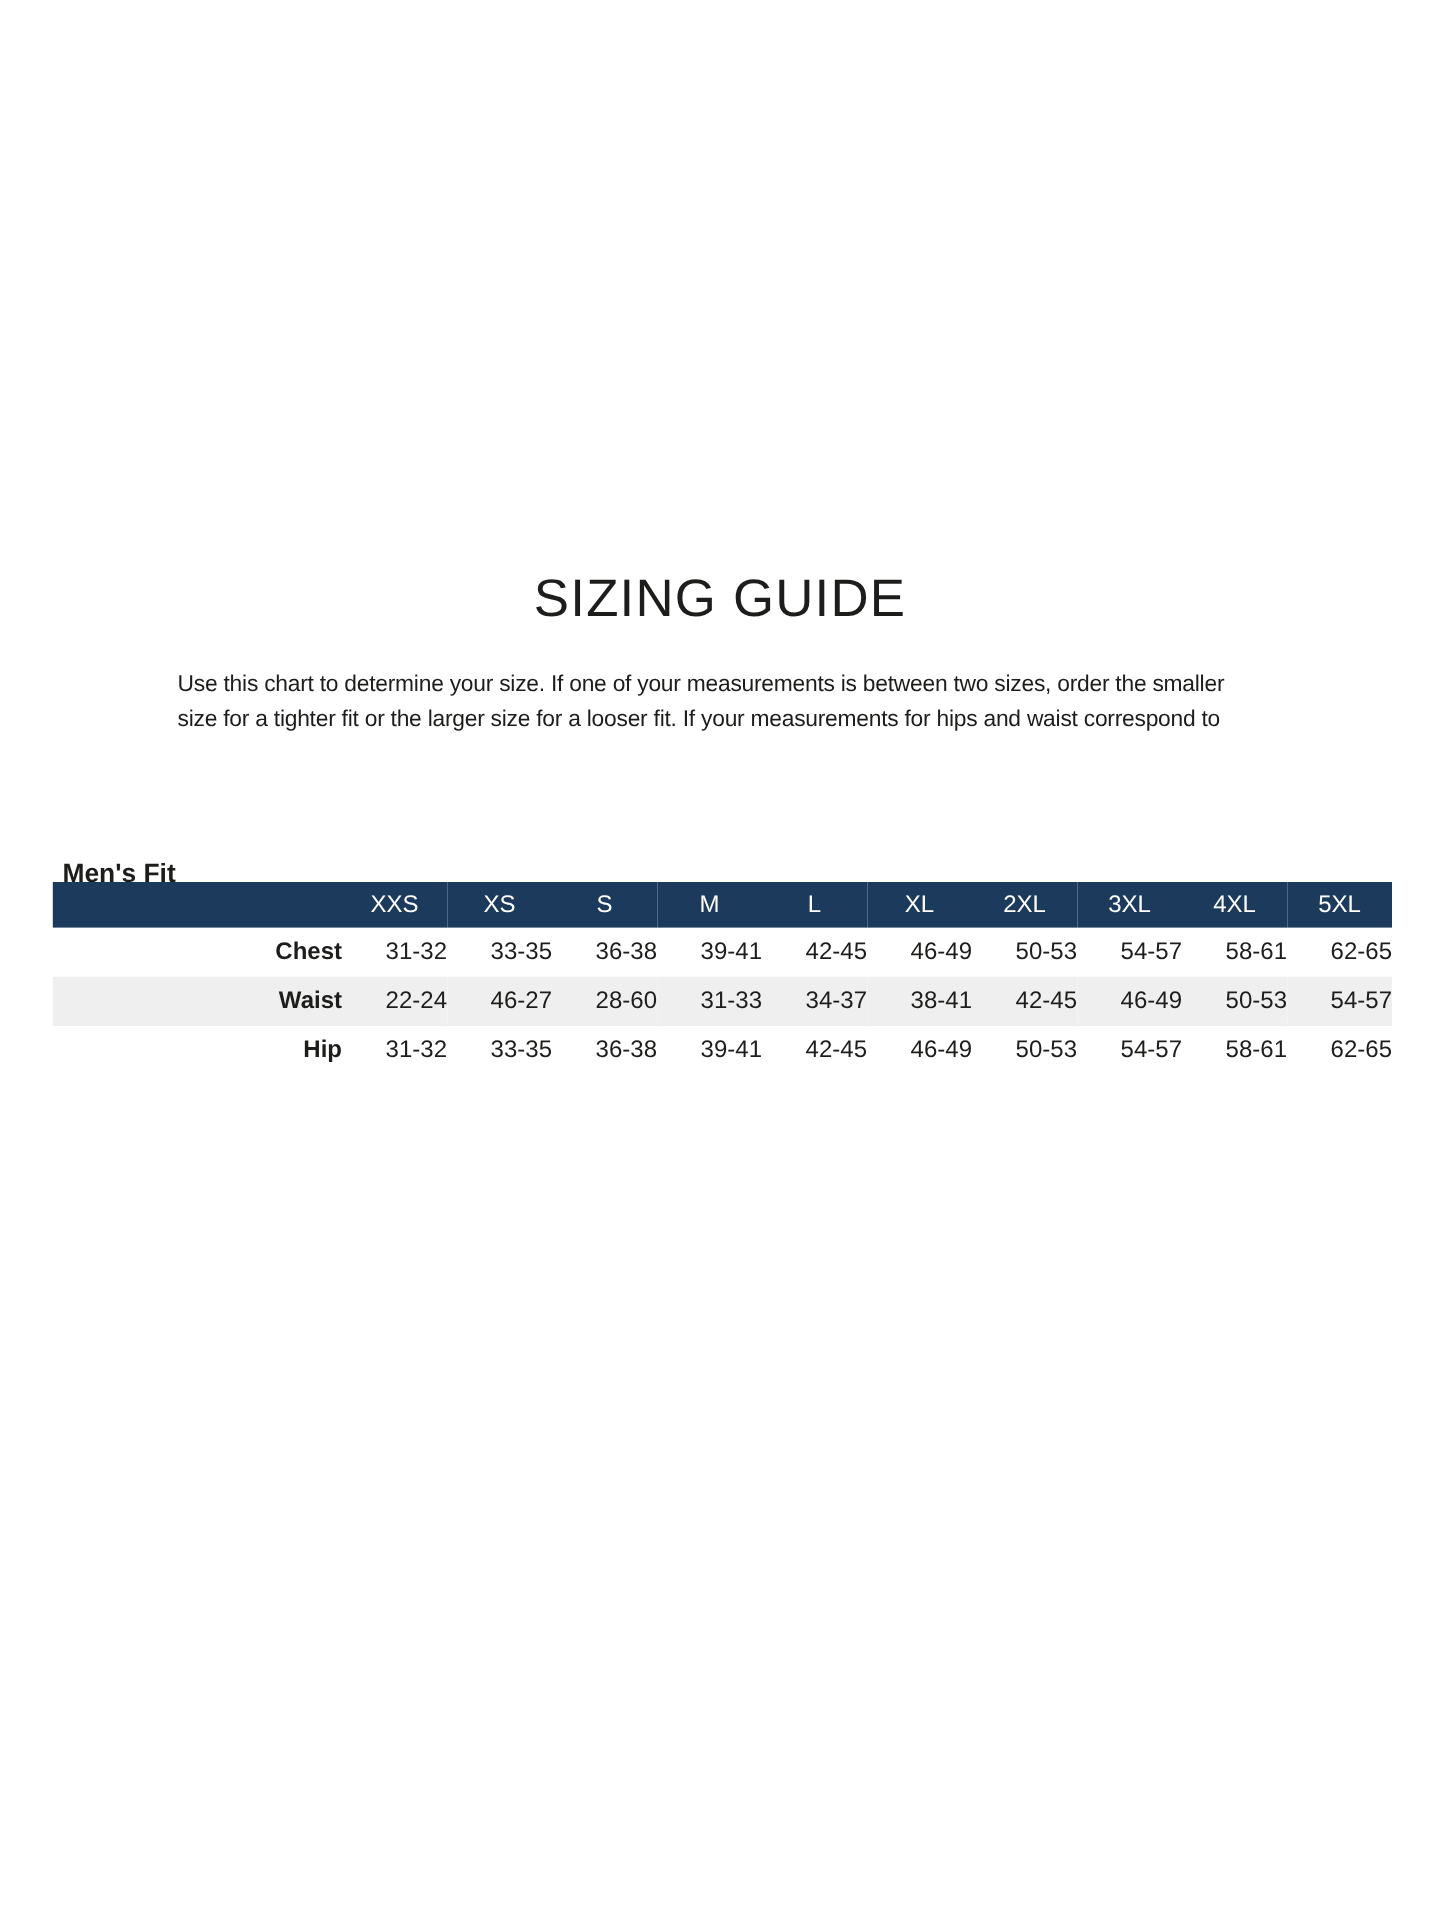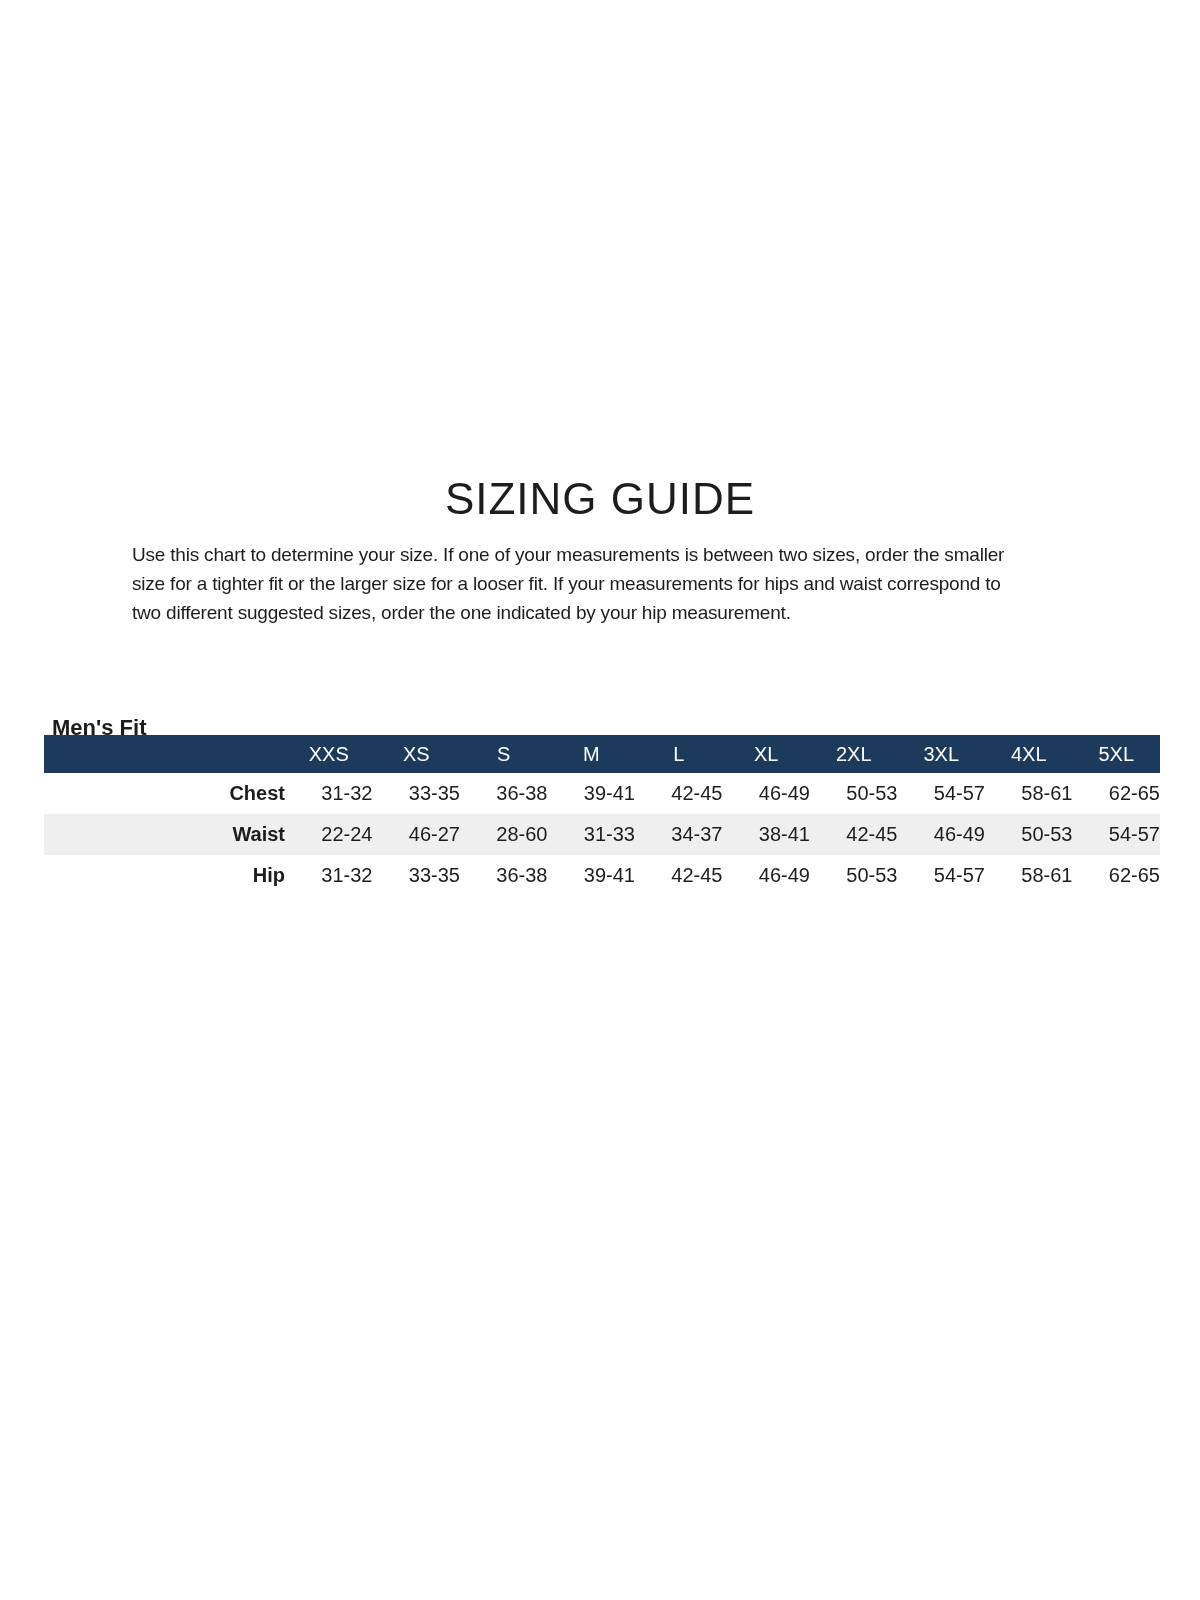--- a/index.html
+++ b/index.html
@@ -22,21 +22,21 @@
     font-size: 44px;
     font-weight: 300;
     letter-spacing: 1px;
     color: var(--text, #1d1d1b);
   }
   .intro {
     position: absolute;
     top: 540px;
     left: 132px;
     width: 936px;
-    margin: 0;
+    margin: 16px;
     font-size: 19px;
     line-height: 29px;
     letter-spacing: -0.2px;
     color: var(--text, #1d1d1b);
   }
   .intro .intro-line { display: block; white-space: nowrap; }
   .section-label {
     position: absolute;
     top: 715px;
     left: 52px;
@@ -74,21 +74,20 @@
   .sizing-table td.row-label { font-weight: 700; }
 </style>
 </head>
 <body>
 
 <h1 class="page-title">SIZING GUIDE</h1>
 
 <p class="intro">
   <span class="intro-line">Use this chart to determine your size. If one of your measurements is between two sizes, order the smaller</span>
   <span class="intro-line">size for a tighter fit or the larger size for a looser fit. If your measurements for hips and waist correspond to</span>
-  <span class="intro-line">two different suggested sizes, order the one indicated by your hip measurement.</span>
 </p>
 
 <div class="section-label">Men's Fit</div>
 
 <table class="sizing-table">
   <colgroup>
     <col class="label-col">
     <col class="data-col">
       <col class="data-col">
       <col class="data-col">

